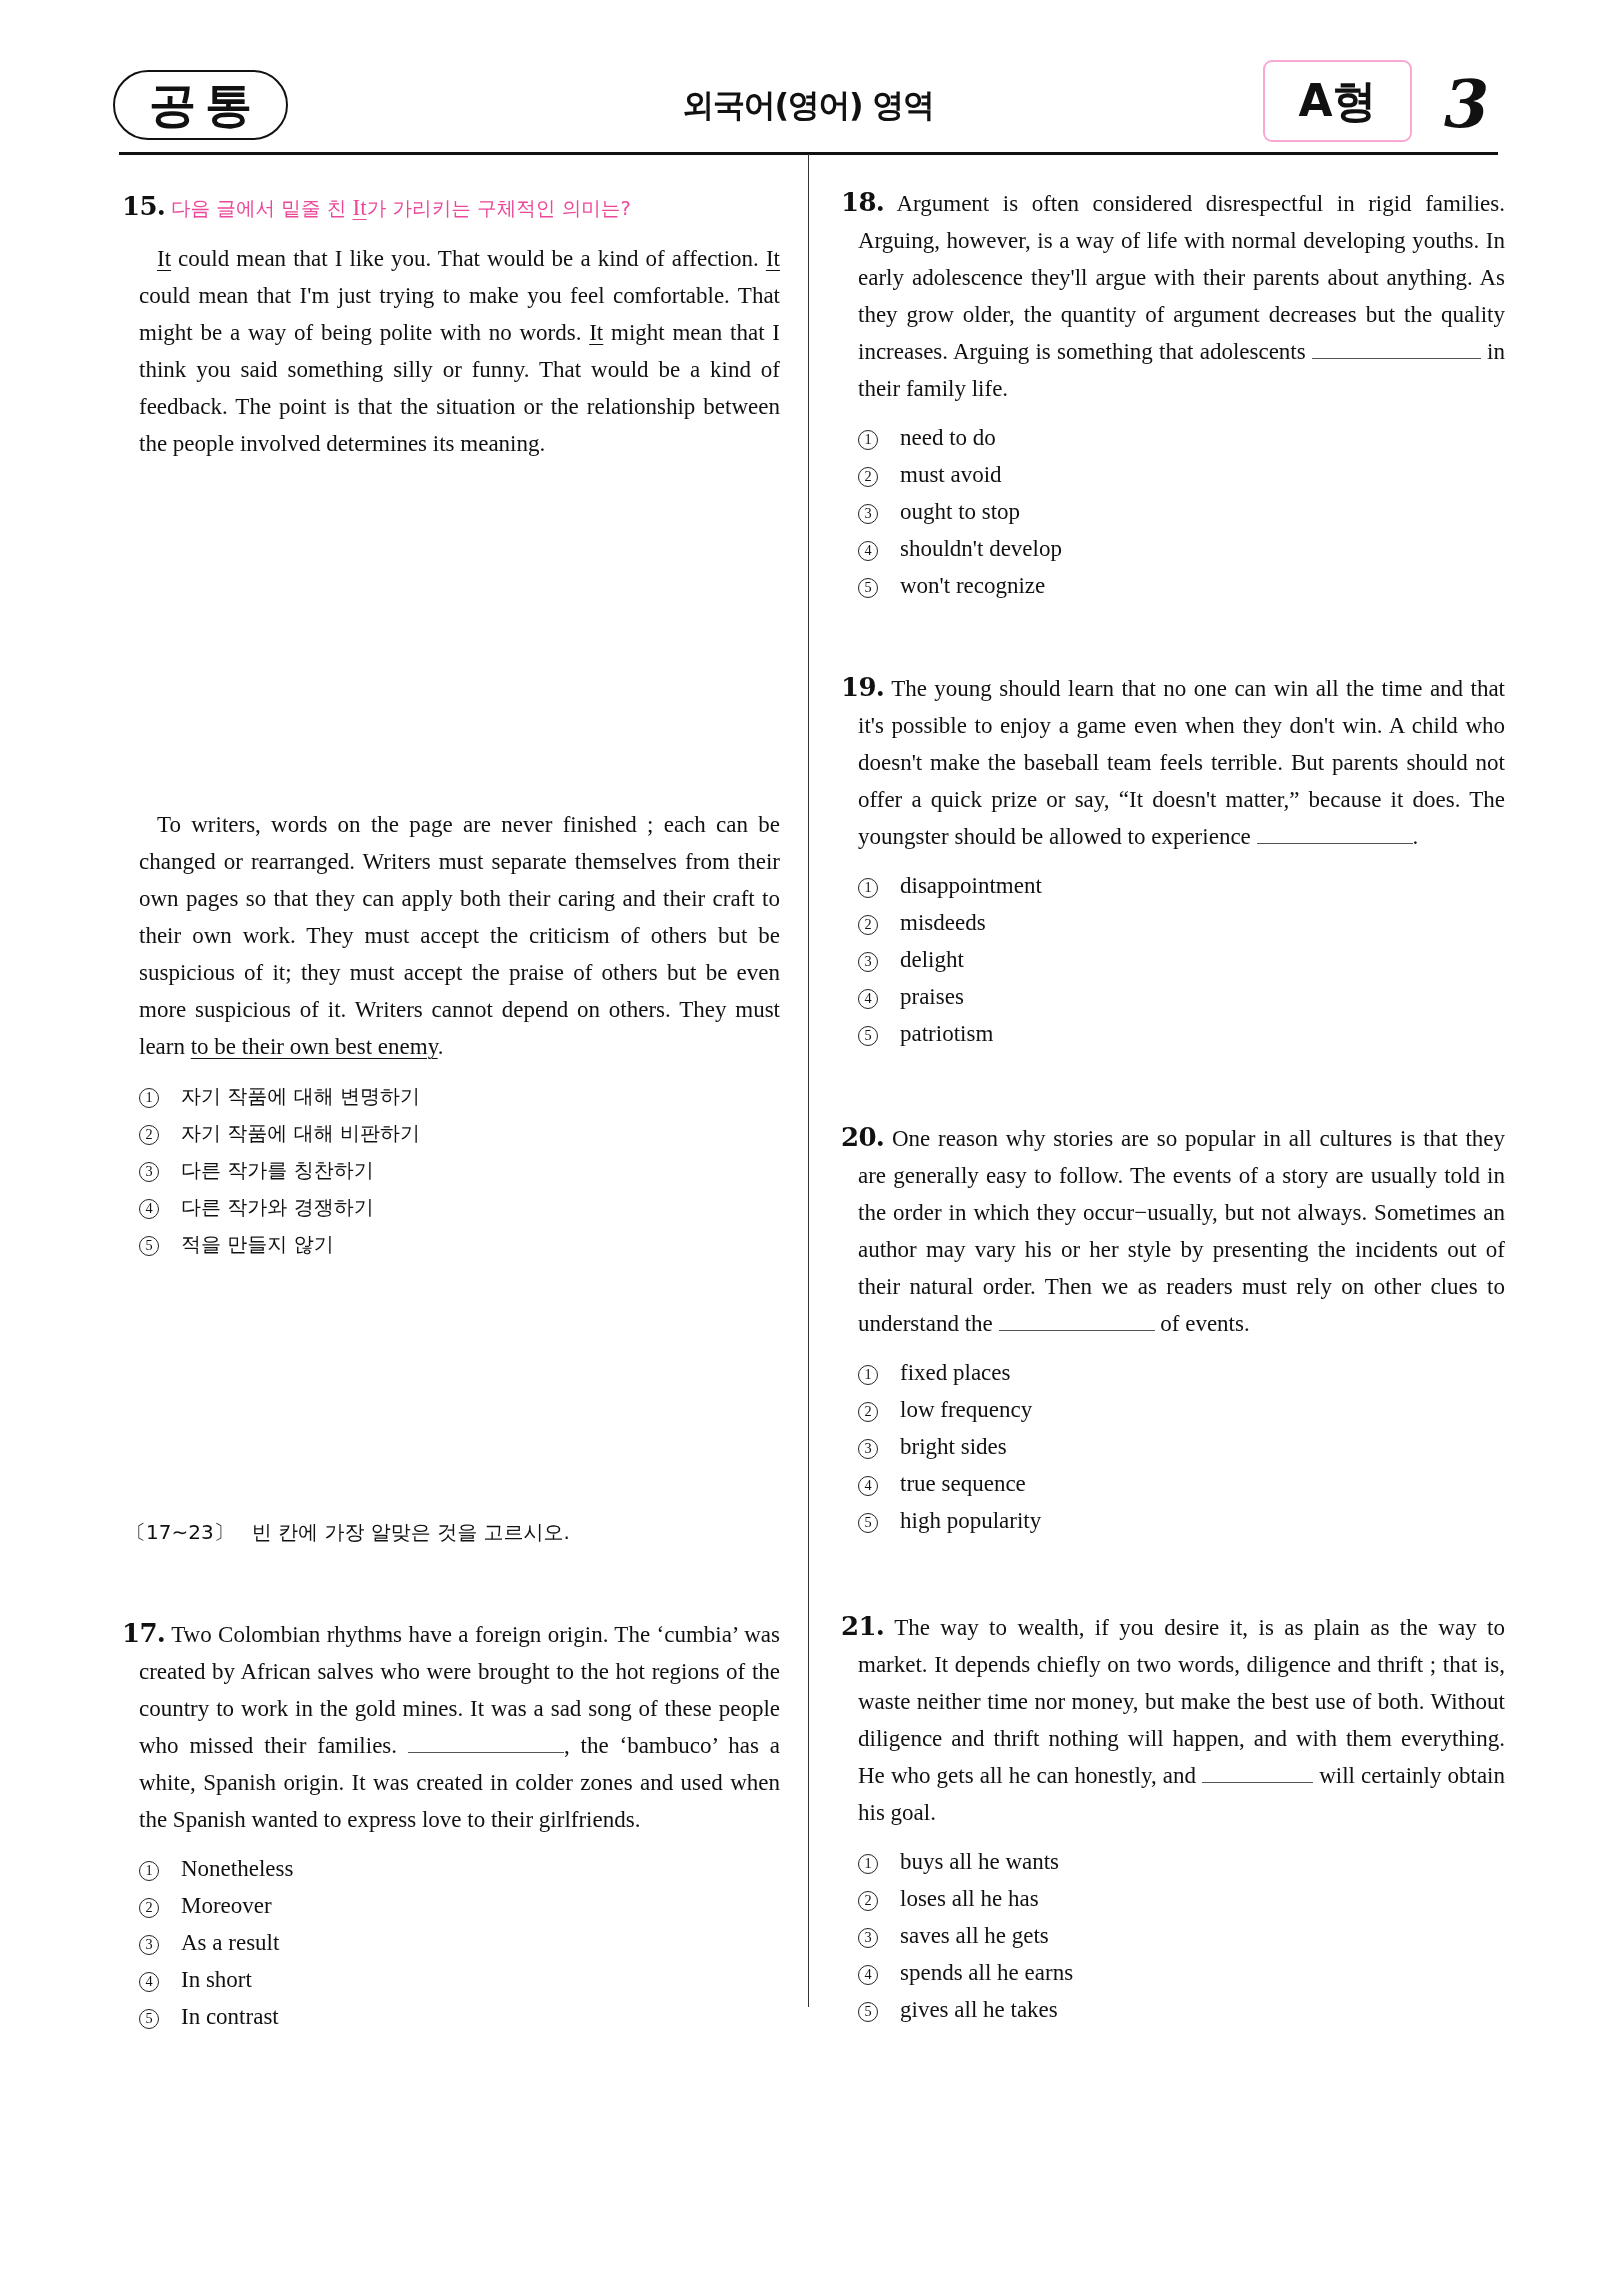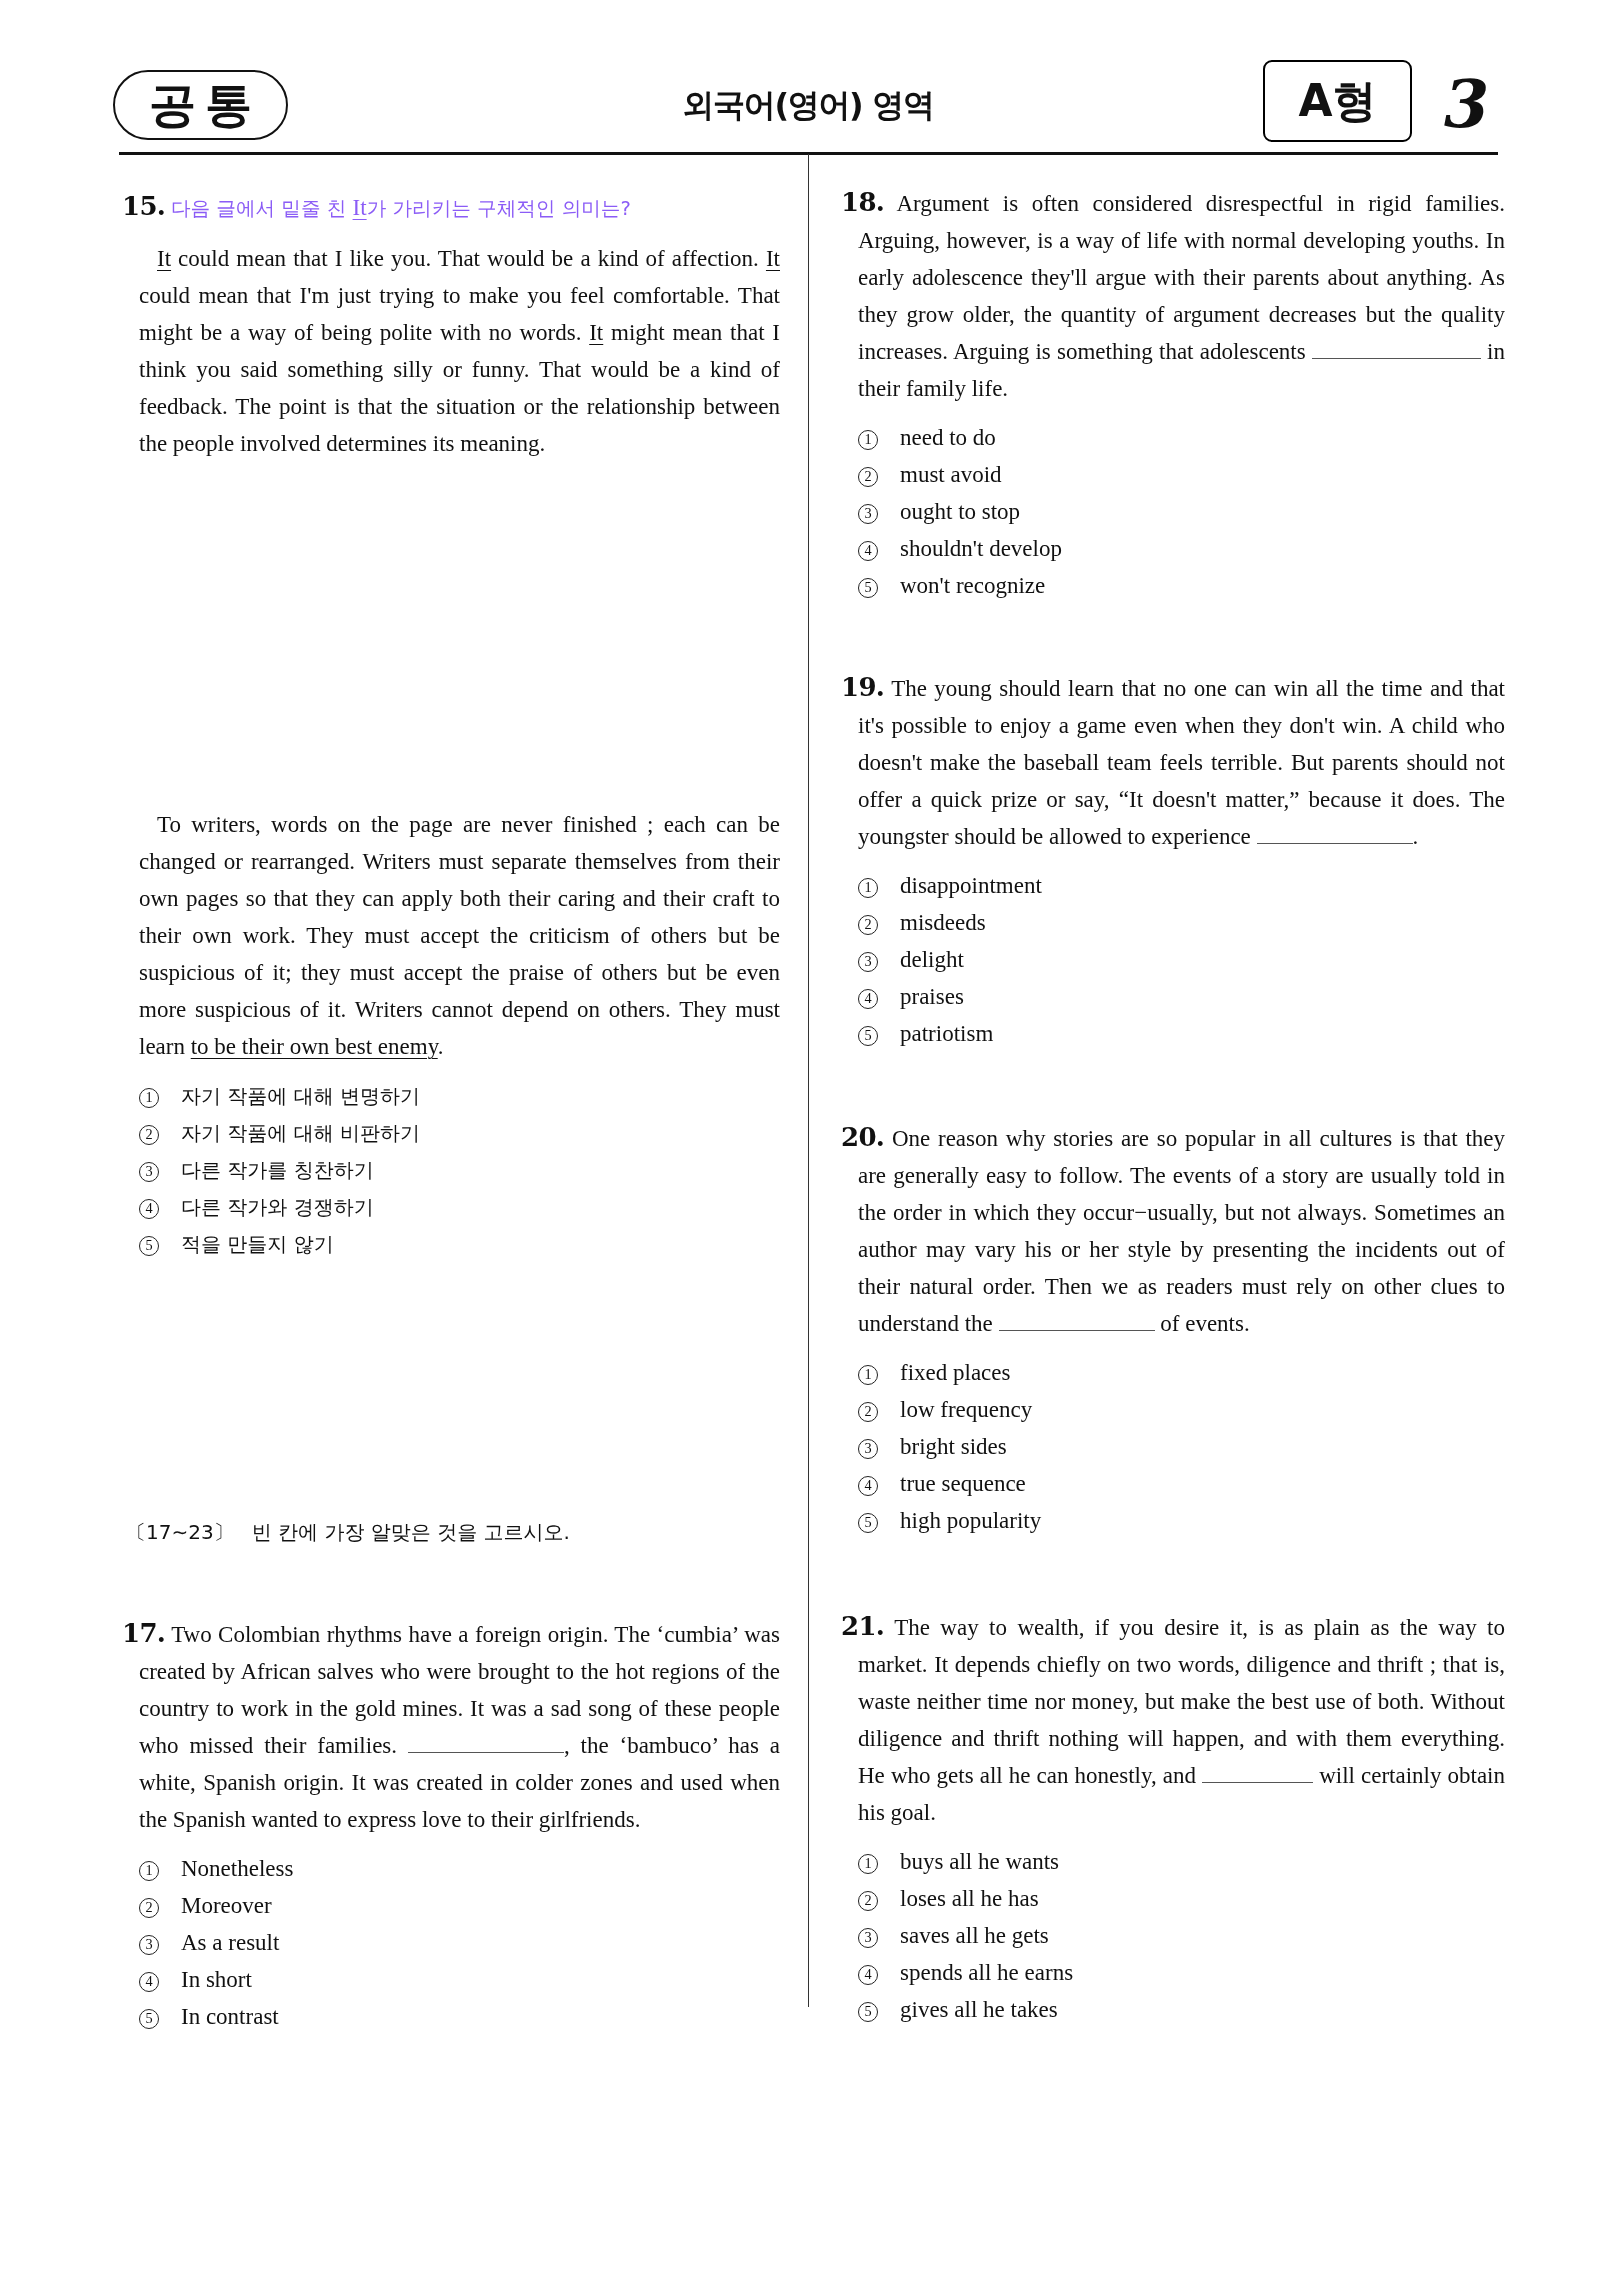--- a/index.html
+++ b/index.html
@@ -5,35 +5,35 @@
   html, body { margin:0; padding:0; background:#ffffff; }
   body { width:1616px; height:2284px; position:relative; overflow:hidden; color:#111111;
          font-family:"Liberation Serif","DejaVu Serif",serif; }
 
   
   .pill { position:absolute; left:113px; top:70px; width:175px; height:70px; border:2px solid #111;
           border-radius:35px; box-sizing:border-box; display:flex; align-items:center; justify-content:space-between;
           padding:0 34px; font-family:"DejaVu Sans","Liberation Sans",sans-serif; font-weight:bold; font-size:47px; }
   .title { position:absolute; left:0; width:1616px; top:70px; height:70px; text-align:center; line-height:70px;
            font-family:"DejaVu Sans","Liberation Sans",sans-serif; font-weight:bold; font-size:32px; letter-spacing:-1.3px; }
-  .typebox { position:absolute; left:1263px; top:60px; width:149px; height:82px; border:2px solid #000000; border-radius:9px;
+  .typebox { position:absolute; left:1263px; top:60px; width:149px; height:82px; border:2px solid #f9a8d4; border-radius:9px;
              box-sizing:border-box; text-align:center; line-height:78px; font-family:"DejaVu Sans","Liberation Sans",sans-serif;
              font-weight:bold; font-size:44px; }
   .pagenum { position:absolute; left:1444px; top:65px; font-family:"DejaVu Serif","Liberation Serif",serif; font-style:italic;
              font-weight:bold; font-size:65px; line-height:78px; }
   .hrule { position:absolute; left:119px; top:152px; width:1379px; height:2.6px; background:#111; }
   .vrule { position:absolute; left:808px; top:154px; width:1.3px; height:1853px; background:#333; }
 
   
   .q { position:absolute; width:658px; font-size:23px; line-height:37px; }
   .q.left { left:122px; }
   .q.right { left:841px; width:664px; }
   .qhead { display:block; }
   .qnum { font-weight:bold; font-size:26px; font-family:"DejaVu Serif","Liberation Serif",serif; letter-spacing:-0.7px; }
-  .qprompt { font-family:"DejaVu Sans","Liberation Sans",sans-serif; font-size:19.6px; color:#8b5cf6; }
+  .qprompt { font-family:"DejaVu Sans","Liberation Sans",sans-serif; font-size:19.6px; color:#ec4899; }
   .body { text-align:justify; text-align-last:left; }
   .body.indented { padding-left:17px; text-indent:18px; }
   .u { text-decoration:underline; text-underline-offset:3.9px; text-decoration-thickness:1.3px; }
   .blank { display:inline-block; border-bottom:1.3px solid #555; height:19.6px; vertical-align:baseline; }
   .opts { margin-top:12px; padding-left:17px; }
   .opt { display:inline-block; width:329px; height:37px; line-height:37px; white-space:nowrap; }
   .opt.full { width:100%; }
   .circ { display:inline-block; width:18px; height:18px; border:1px solid #222; border-radius:50%; text-align:center;
           font-size:14.3px; line-height:17.6px; margin-right:22px; vertical-align:1.3px; font-family:"Liberation Serif",serif; }
   .ko { font-family:"DejaVu Sans","Liberation Sans",sans-serif; font-size:20px; }

